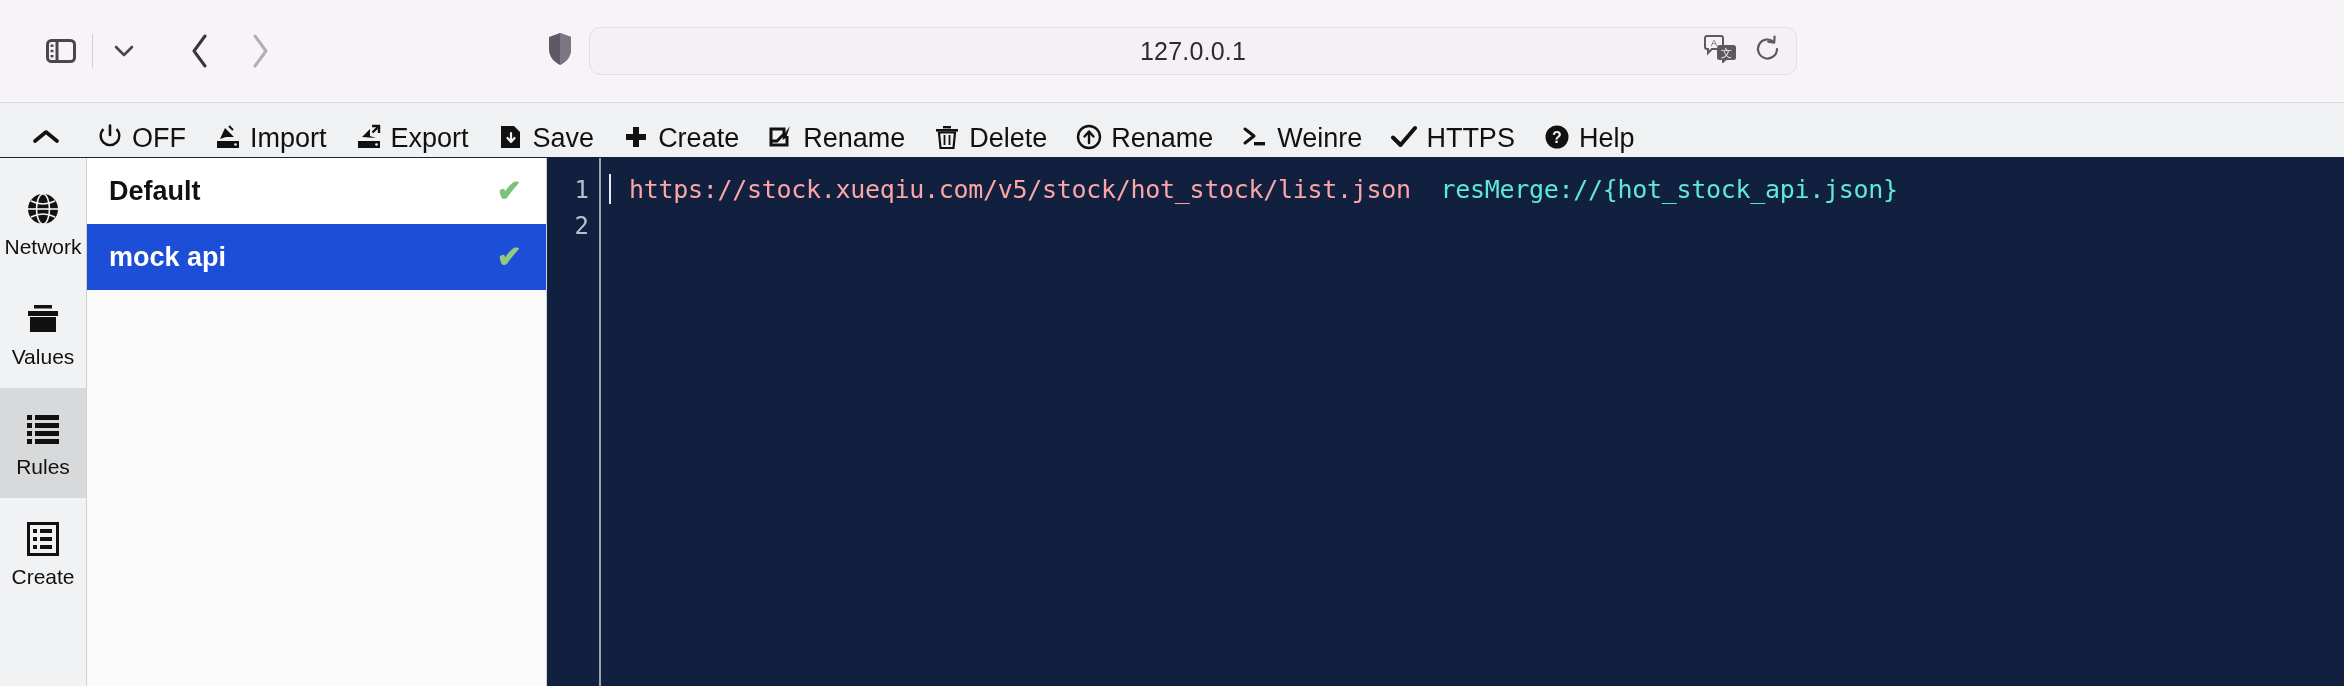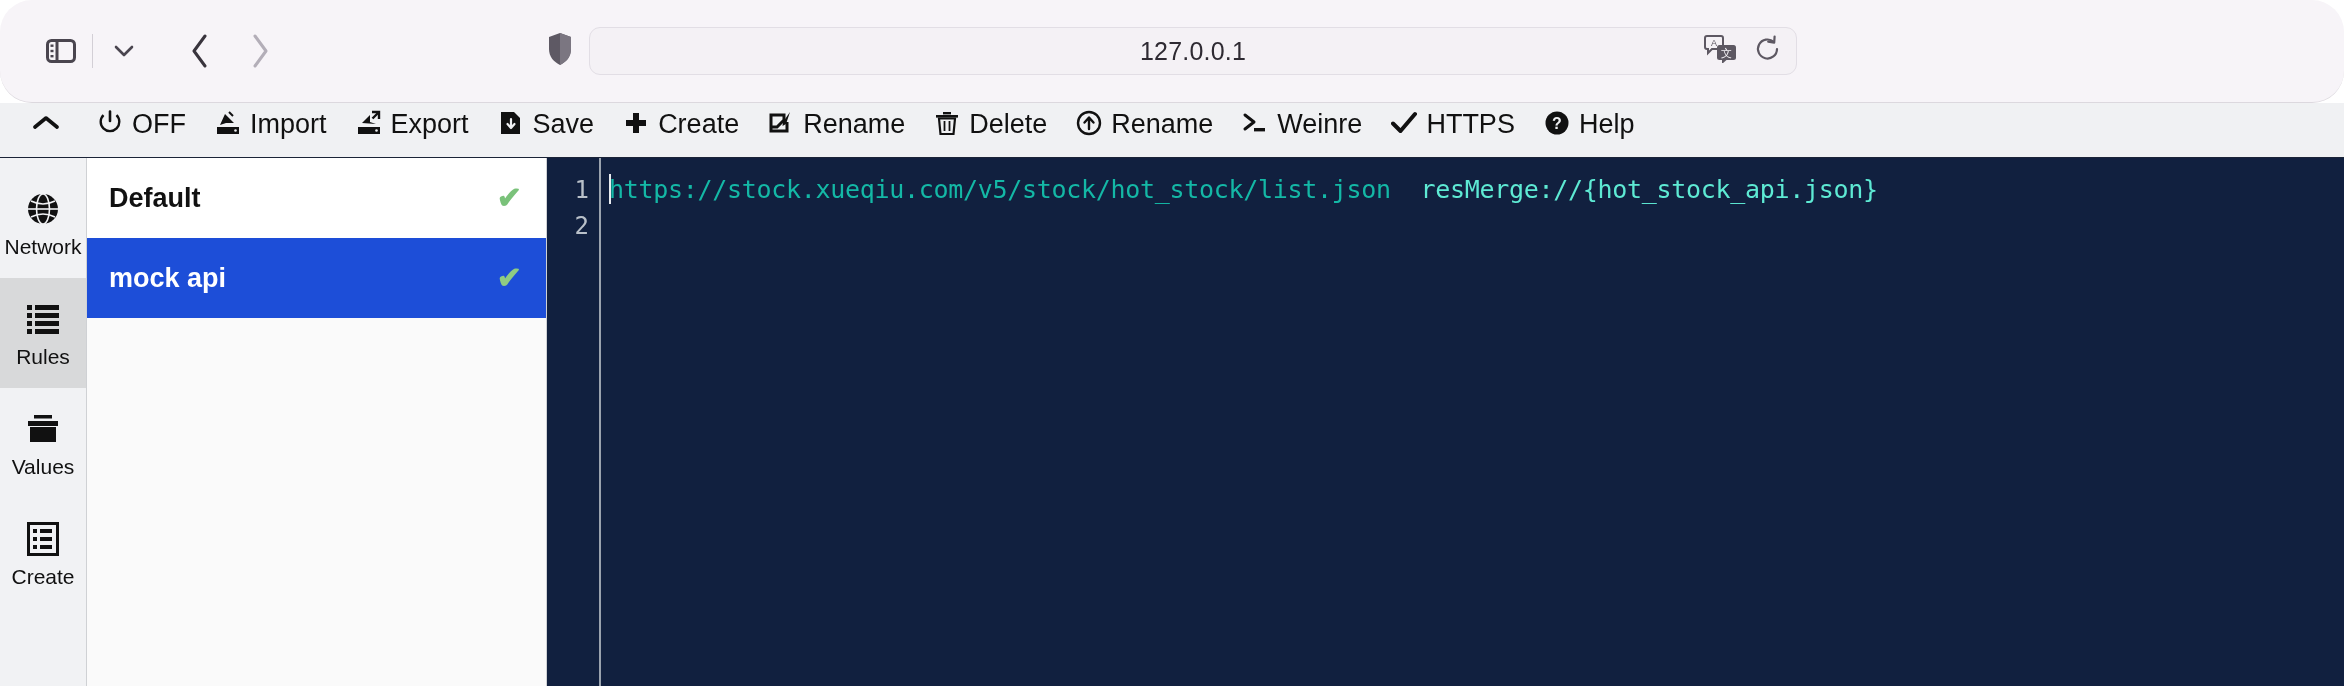--- a/index.html
+++ b/index.html
@@ -11,21 +11,20 @@
   }
 
   
   .browser-chrome {
     height: 103px;
     background: #f7f4f8;
     border-bottom: 1px solid #dcd8de;
     display: flex;
     align-items: center;
     position: relative;
-    border-radius: 32px;
   }
   .chrome-left {
     display: flex;
     align-items: center;
     gap: 0px;
     padding-left: 34px;
   }
   .icon-btn {
     width: 54px; height: 54px;
     display: flex; align-items: center; justify-content: center;
@@ -69,21 +68,21 @@
     align-items: center;
     gap: 16px;
   }
 
   
   .whistle-toolbar {
     height: 55px;
     background: #f0f1f3;
     border-bottom: 1px solid #1b2437;
     display: flex;
-    align-items: flex-start;
+    align-items: flex-end;
     padding-left: 22px;
     gap: 0;
   }
   .tb-collapse {
     width: 48px; height: 40px;
     display: flex; align-items: center; justify-content: center;
     margin-right: 12px;
   }
   .tb-item {
     display: flex;
@@ -142,21 +141,21 @@
   
   .list-panel {
     width: 460px;
     flex: none;
     background: #fafafa;
     border-right: 1px solid #cfd1d4;
     display: flex;
     flex-direction: column;
   }
   .list-row {
-    height: 80px;
+    height: 66px;
     display: flex;
     align-items: center;
     justify-content: space-between;
     padding: 0 24px 0 22px;
     font-size: 27px;
     cursor: default;
   }
   .list-row.r-default { background: #ffffff; color: #111; font-weight: bold; }
   .list-row.r-selected { background: #1d4ed8; color: #ffffff; font-weight: bold; }
   .check { color: #7ac27a; font-size: 30px; line-height: 1; font-weight: bold; }
@@ -191,21 +190,21 @@
     padding-left: 8px;
     position: relative;
   }
   .code-line {
     font-family: "DejaVu Sans Mono", monospace;
     font-size: 25px;
     line-height: 36px;
     white-space: pre;
     letter-spacing: -0.3px;
   }
-  .tok-url  { color: #14b8a6; }
+  .tok-url  { color: #fca5a5; margin-left: 20px; }
   .tok-rule { color: #5eead4; margin-left: 15px; }
   .caret {
     display: inline-block;
     width: 2px; height: 30px;
     background: #e8ebef;
     vertical-align: -6px;
     margin-right: -2px;
   }
 </style>
 </head>
@@ -407,49 +406,49 @@
         <svg width="34" height="34" viewBox="0 0 34 34">
           <circle cx="17" cy="17" r="15" fill="#111"></circle>
           <ellipse cx="17" cy="17" rx="6.5" ry="15" fill="none" stroke="#f1f2f4" stroke-width="1.6"></ellipse>
           <line x1="2" y1="17" x2="32" y2="17" stroke="#f1f2f4" stroke-width="1.6"></line>
           <path d="M5 9 Q17 15 29 9 M5 25 Q17 19 29 25" fill="none" stroke="#f1f2f4" stroke-width="1.6"></path>
         </svg>
       </span>
       <span class="rail-label">Network</span>
     </div>
 
+    <div class="rail-item">
+      <span class="rail-ico">
+        <svg width="34" height="30" viewBox="0 0 34 30">
+          <rect x="8" y="1" width="18" height="3.5" fill="#111"></rect>
+          <rect x="2" y="7" width="30" height="5" fill="#111"></rect>
+          <rect x="4" y="13" width="26" height="15" fill="#111"></rect>
+        </svg>
+      </span>
+      <span class="rail-label">Values</span>
+    </div>
+
     <div class="rail-item active">
       <span class="rail-ico">
         <svg width="34" height="30" viewBox="0 0 34 30">
           <rect x="1" y="1" width="5" height="5" fill="#111"></rect>
             <rect x="9" y="1" width="24" height="5" fill="#111"></rect>
           <rect x="1" y="9" width="5" height="5" fill="#111"></rect>
             <rect x="9" y="9" width="24" height="5" fill="#111"></rect>
           <rect x="1" y="17" width="5" height="5" fill="#111"></rect>
             <rect x="9" y="17" width="24" height="5" fill="#111"></rect>
           <rect x="1" y="25" width="5" height="5" fill="#111"></rect>
             <rect x="9" y="25" width="24" height="5" fill="#111"></rect>
         </svg>
       </span>
       <span class="rail-label">Rules</span>
     </div>
 
     <div class="rail-item">
       <span class="rail-ico">
-        <svg width="34" height="30" viewBox="0 0 34 30">
-          <rect x="8" y="1" width="18" height="3.5" fill="#111"></rect>
-          <rect x="2" y="7" width="30" height="5" fill="#111"></rect>
-          <rect x="4" y="13" width="26" height="15" fill="#111"></rect>
-        </svg>
-      </span>
-      <span class="rail-label">Values</span>
-    </div>
-
-    <div class="rail-item">
-      <span class="rail-ico">
         <svg width="32" height="34" viewBox="0 0 32 34">
           <rect x="1.5" y="1.5" width="29" height="31" fill="none" stroke="#111" stroke-width="3"></rect>
           <rect x="6" y="7" width="4" height="4" fill="#111"></rect>
             <rect x="13" y="7" width="12" height="4" fill="#111"></rect>
           <rect x="6" y="15" width="4" height="4" fill="#111"></rect>
             <rect x="13" y="15" width="12" height="4" fill="#111"></rect>
           <rect x="6" y="23" width="4" height="4" fill="#111"></rect>
             <rect x="13" y="23" width="12" height="4" fill="#111"></rect>
         </svg>
       </span>

